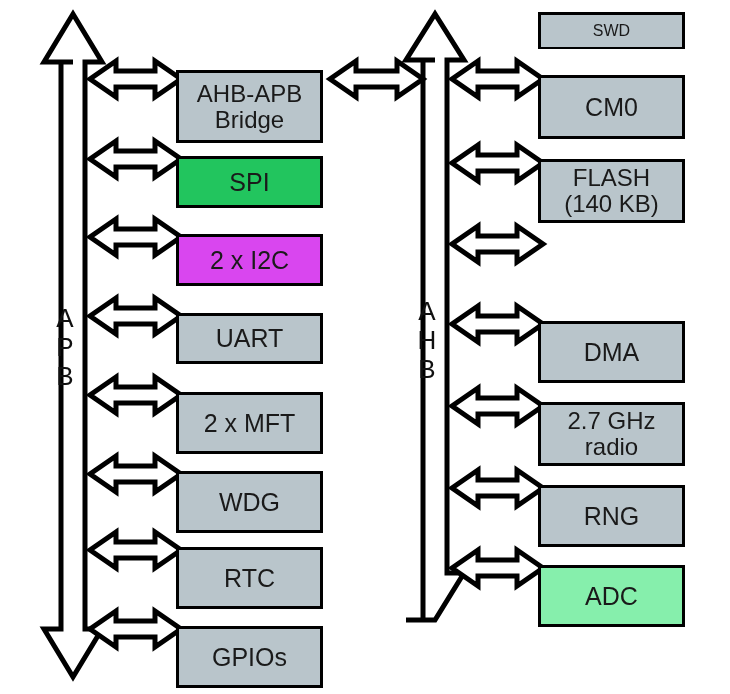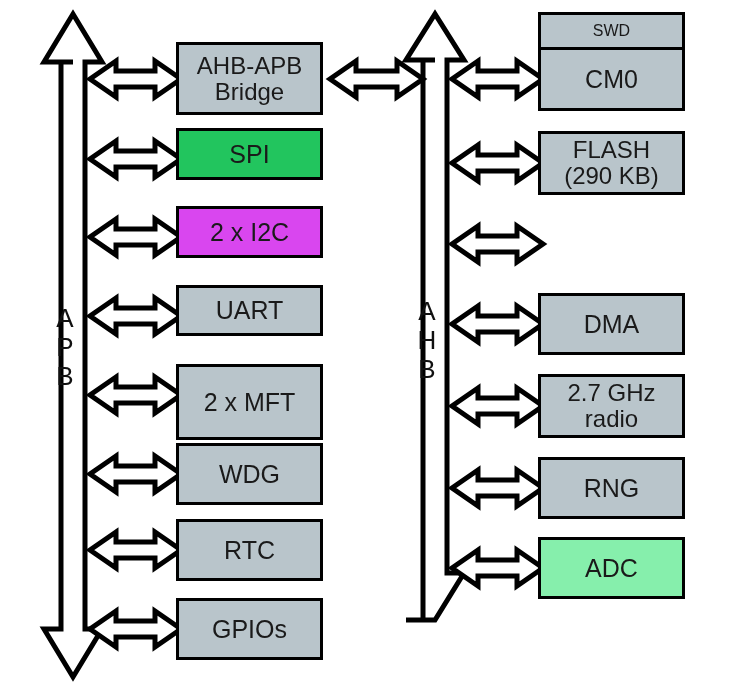--- a/index.html
+++ b/index.html
@@ -29,20 +29,21 @@
     box-sizing: border-box;
     border: 3px solid #000000;
     display: flex;
     align-items: center;
     justify-content: center;
     text-align: center;
     color: #1a1a1a;
     font-size: 25px;
     line-height: 1.08;
     font-family: "Liberation Sans", sans-serif;
+    margin-top: 28px;
   }
   .blk.two-line {
     font-size: 24px;
   }
   .blk-label {
     display: block;
     white-space: pre-line;
     padding: 0 4px;
   }
   .swd-strip {
@@ -181,21 +182,21 @@
   </div>
 
   <div class="blk" style="left:176px; top:206px; width:147px; height:52px; background:#d946ef;">
     <span class="blk-label">2 x I2C</span>
   </div>
 
   <div class="blk" style="left:176px; top:285px; width:147px; height:51px; background:#b9c5cb;">
     <span class="blk-label">UART</span>
   </div>
 
-  <div class="blk" style="left:176px; top:364px; width:147px; height:76px; background:#b9c5cb;">
+  <div class="blk" style="left:176px; top:364px; width:147px; height:62px; background:#b9c5cb;">
     <span class="blk-label">2 x MFT</span>
   </div>
 
   <div class="blk" style="left:176px; top:443px; width:147px; height:62px; background:#b9c5cb;">
     <span class="blk-label">WDG</span>
   </div>
 
   <div class="blk" style="left:176px; top:519px; width:147px; height:62px; background:#b9c5cb;">
     <span class="blk-label">RTC</span>
   </div>
@@ -207,21 +208,21 @@
   <div class="swd-strip" style="left:538px; top:12px; width:147px; height:37px; background:#b9c5cb;">
     <span class="blk-label">SWD</span>
   </div>
 
   <div class="blk" style="left:538px; top:47px; width:147px; height:64px; background:#b9c5cb;">
     <span class="blk-label">CM0</span>
   </div>
 
   <div class="blk two-line" style="left:538px; top:131px; width:147px; height:64px; background:#b9c5cb;">
     <span class="blk-label">FLASH
-(290 KB)</span>
+(140 KB)</span>
   </div>
 
 
   <div class="blk" style="left:538px; top:293px; width:147px; height:62px; background:#b9c5cb;">
     <span class="blk-label">DMA</span>
   </div>
 
   <div class="blk two-line" style="left:538px; top:374px; width:147px; height:64px; background:#b9c5cb;">
     <span class="blk-label">2.7 GHz
 radio</span>

